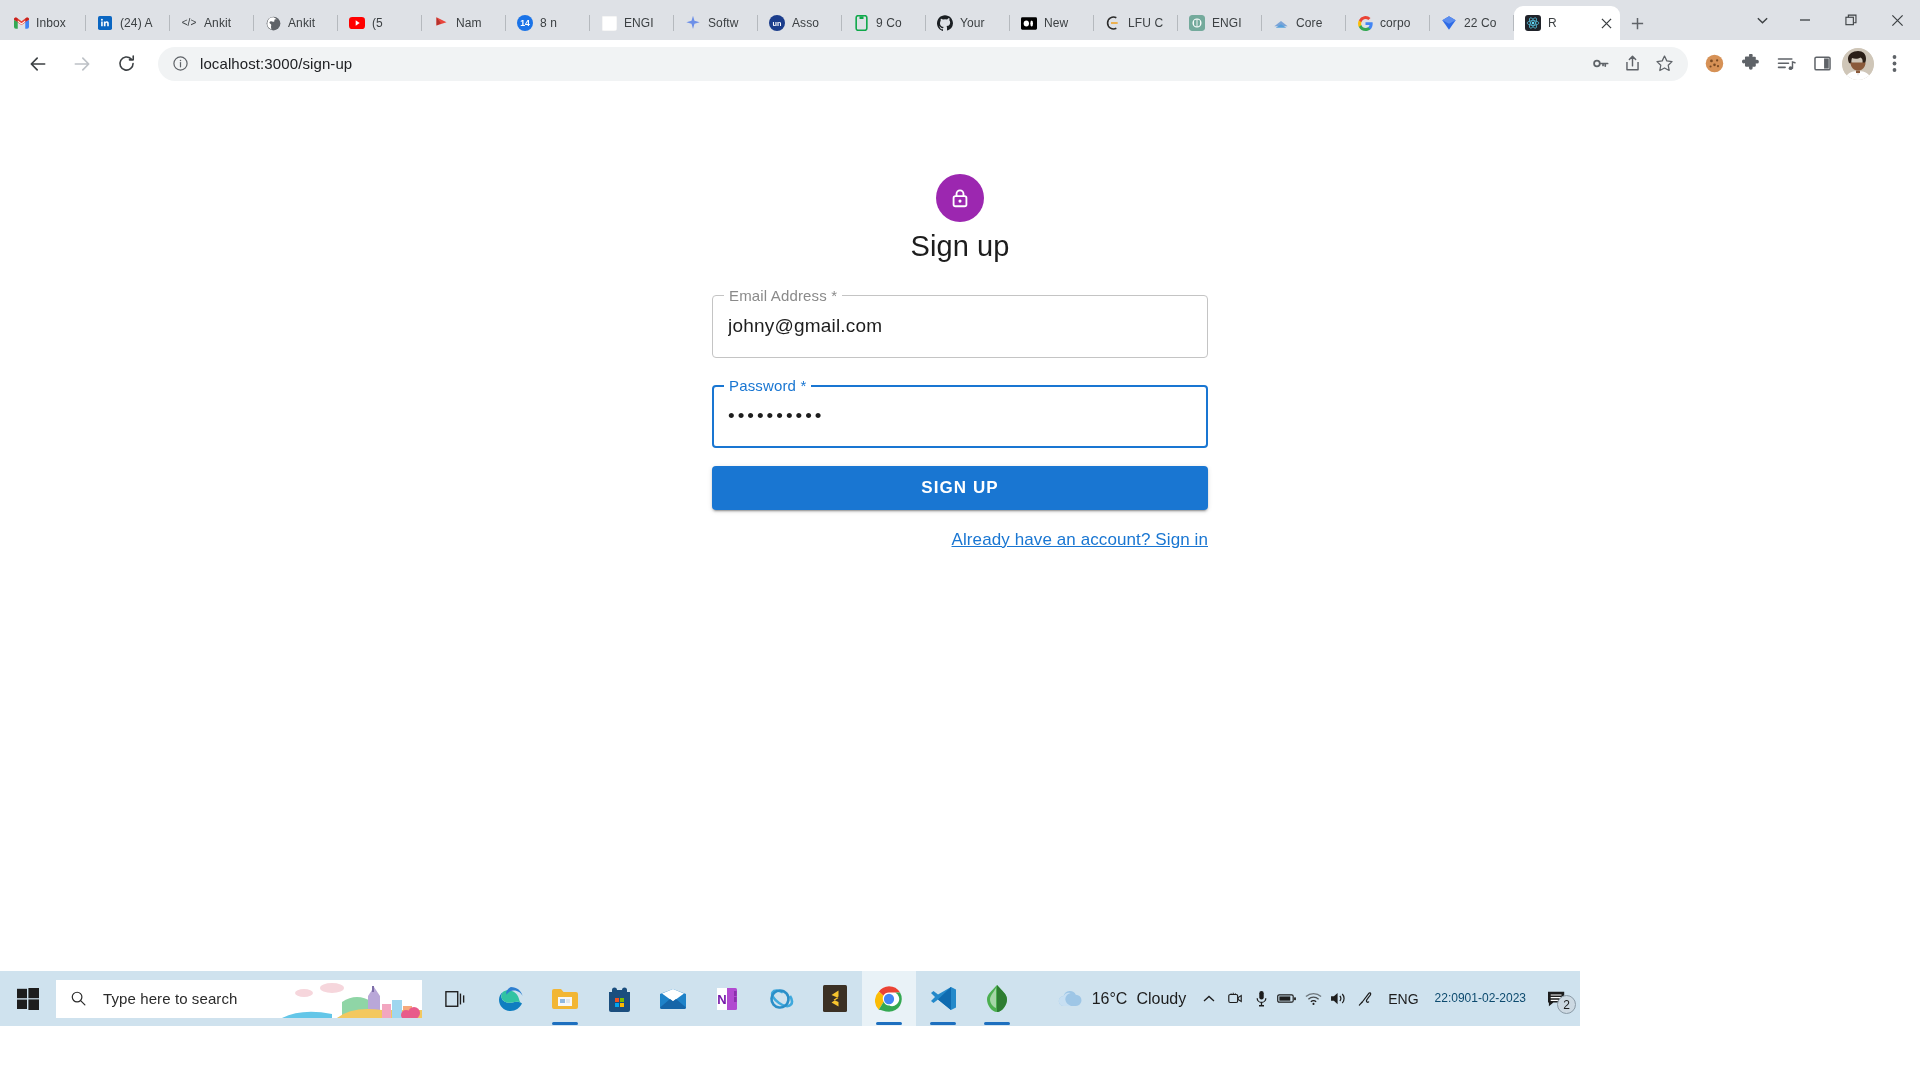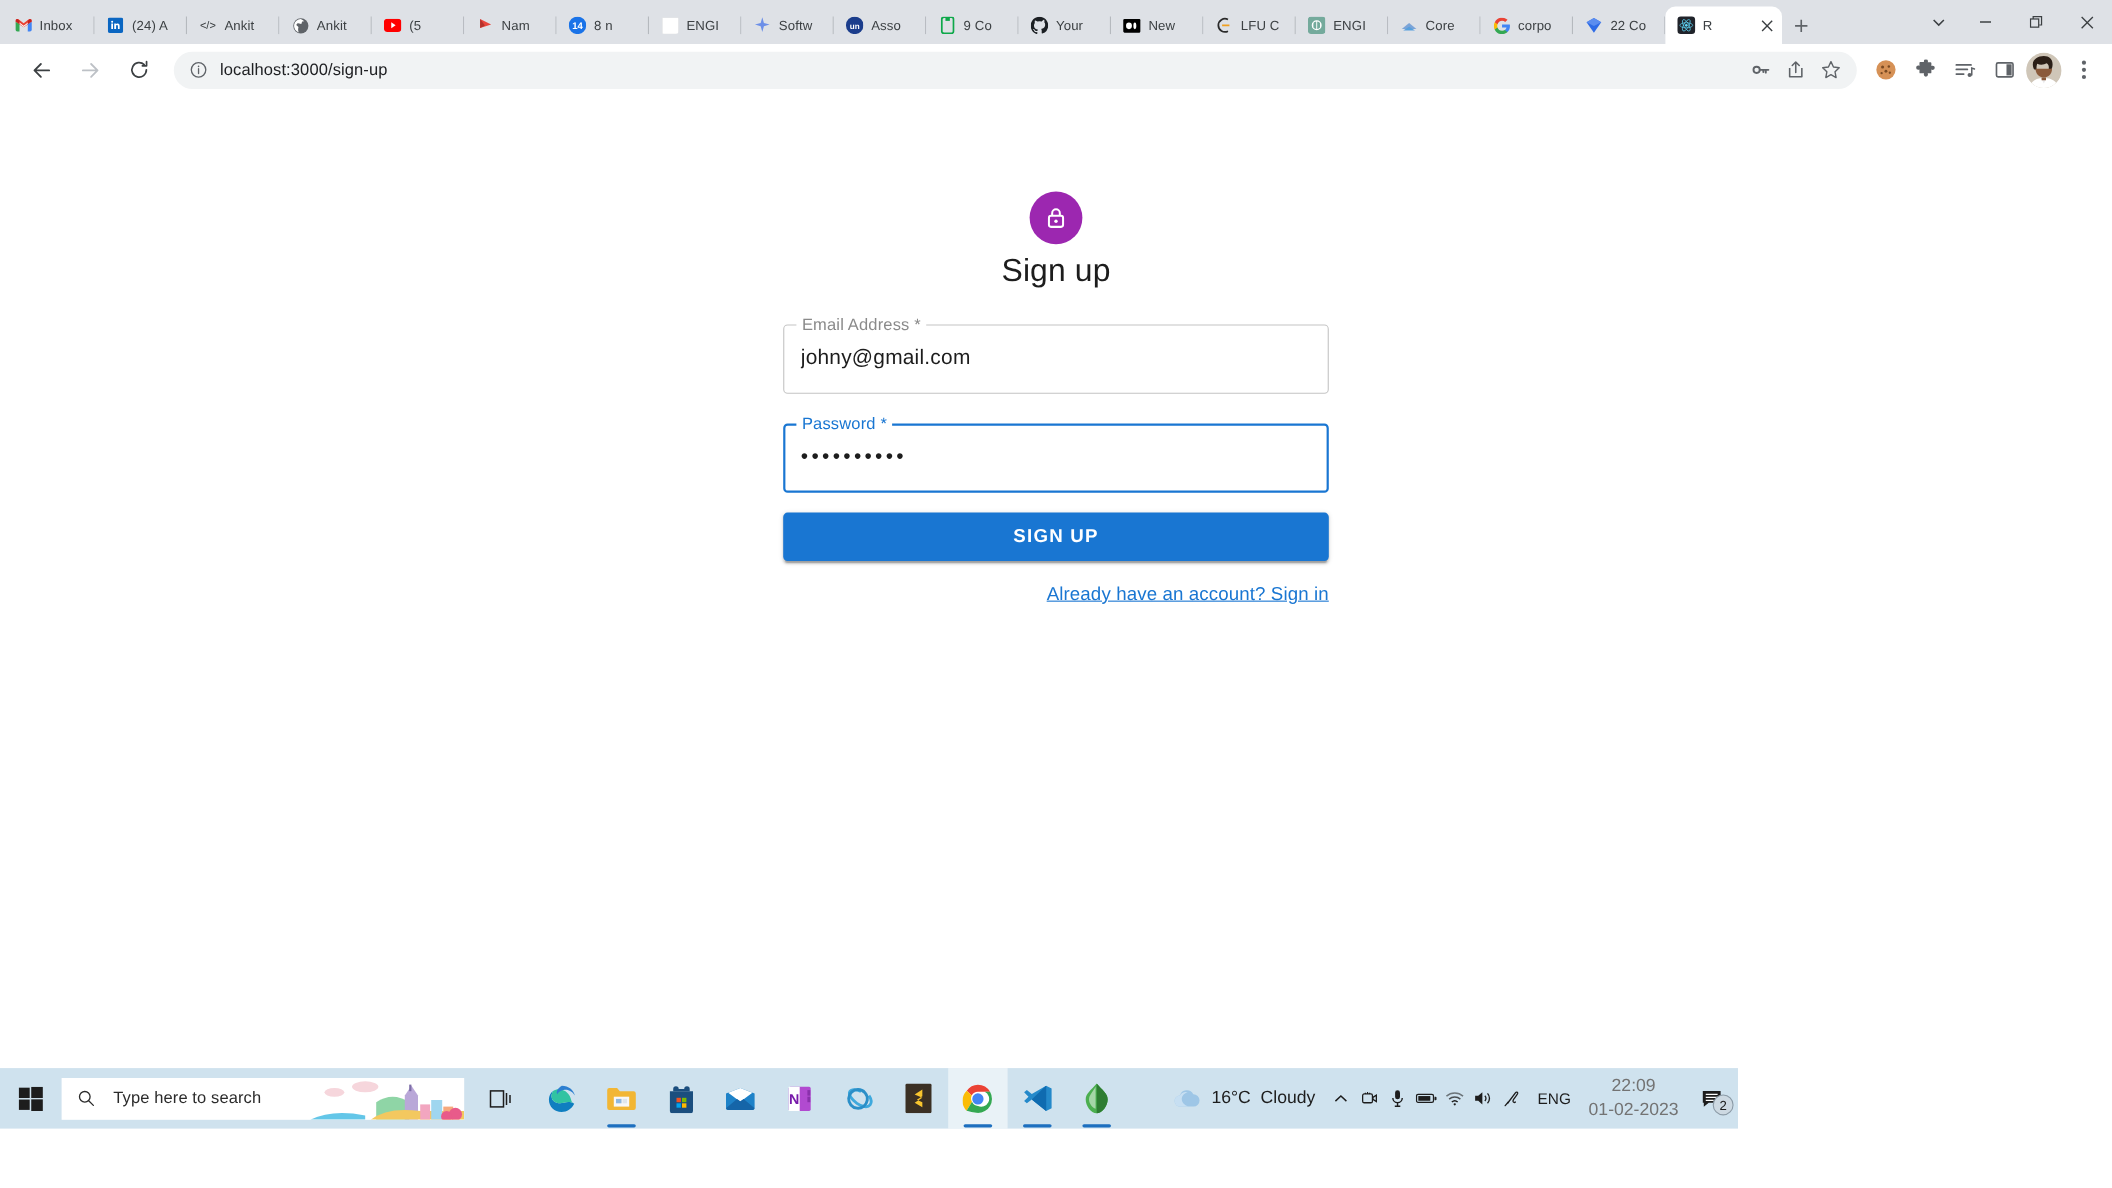--- a/index.html
+++ b/index.html
@@ -328,23 +328,23 @@
   }
   .tray-icon {
     width: 26px; height: 55px;
     display: flex; align-items: center; justify-content: center;
   }
   #tray-lang {
     font-size: 14px; color: #1d1d1d;
     padding: 0 10px;
   }
   #tray-clock {
-    display: flex; flex-direction: column;
+    display: flex; flex-direction: row;
     align-items: center; justify-content: center;
-    font-size: 16px; color: #737373;
+    font-size: 12px; color: #0c4a6e;
     line-height: 1.35;
     padding: 0 8px 0 6px;
     min-width: 86px;
   }
   #tray-notifications {
     width: 46px; height: 55px;
     display: flex; align-items: center; justify-content: center;
     position: relative;
   }
   #notif-badge {

